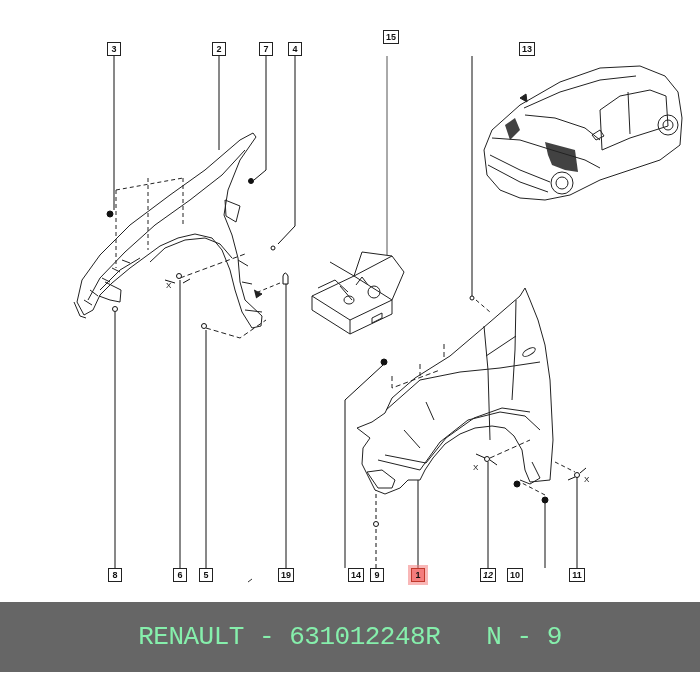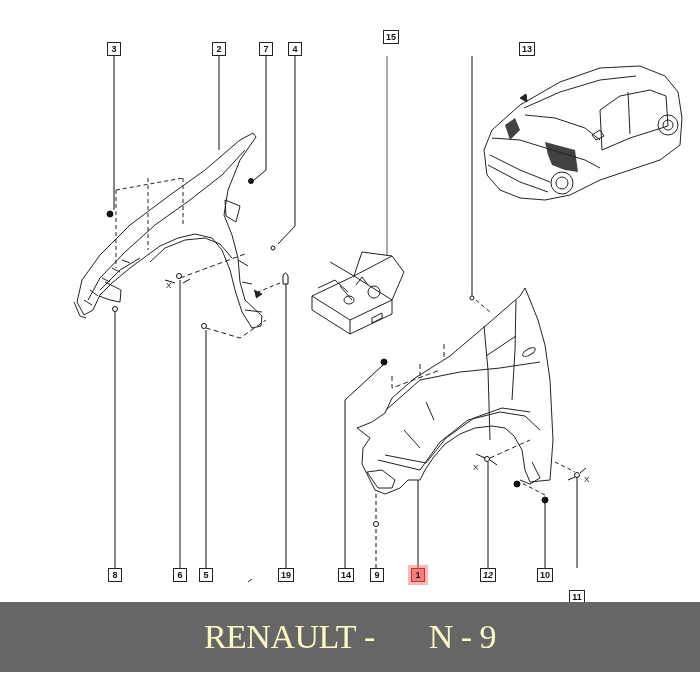--- a/index.html
+++ b/index.html
@@ -3,21 +3,21 @@
 <meta charset="utf-8">
 <style>
   html, body { margin:0; padding:0; }
   body { width:700px; height:700px; background:#ffffff; position:relative; overflow:hidden; font-family:"Liberation Sans", sans-serif; }
   #diagram { position:absolute; left:0; top:0; width:700px; height:600px; background:#fff; }
   #diagram svg { position:absolute; left:0; top:0; }
   .callout { position:absolute; width:12px; height:12px; border:1px solid #222; background:#fff; font-family:"Liberation Sans", sans-serif; font-size:9px; font-weight:bold; line-height:12px; text-align:center; color:#111; box-sizing:content-box; cursor:pointer; }
   .callout.wide { width:14px; }
   .callout.highlight { background:#f47c7c; border-color:#c0392b; box-shadow:0 0 0 3px rgba(244,124,124,0.55); }
   #footer { position:absolute; left:0; top:602px; width:700px; height:70px; background:#666666; display:flex; align-items:center; justify-content:center; }
-  #footer span { color:#fef9c3; font-family:Liberation Serif, serif; font-size:34px; letter-spacing:-0.5px; white-space:pre; }
+  #footer span { color:#86efac; font-family:Liberation Mono, monospace; font-size:26px; letter-spacing:-0.5px; white-space:pre; }
   #footer .gap { width:46px; display:inline-block; }
 </style>
 </head>
 <body>
 
 <div id="diagram">
   <svg width="700" height="600" viewBox="0 0 700 600">
     <g fill="none" stroke="#111" stroke-width="1">
 
       <line x1="114" y1="56" x2="114" y2="210"></line>
@@ -146,28 +146,29 @@
   <div class="callout" style="left:212px;top:42px;">2</div>
   <div class="callout" style="left:259px;top:42px;">7</div>
   <div class="callout" style="left:288px;top:42px;">4</div>
   <div class="callout wide" style="left:383px;top:30px;">15</div>
   <div class="callout wide" style="left:486px;top:42px;margin-left:33px;">13</div>
 
   <div class="callout" style="left:108px;top:568px;">8</div>
   <div class="callout" style="left:173px;top:568px;">6</div>
   <div class="callout" style="left:199px;top:568px;">5</div>
   <div class="callout wide" style="left:278px;top:568px;">19</div>
-  <div class="callout wide" style="left:338px;top:568px;">14</div>
+  <div class="callout wide" style="left:348px;top:568px;">14</div>
   <div class="callout" style="left:370px;top:568px;">9</div>
   <div class="callout highlight" style="left:411px;top:568px;">1</div>
   <div class="callout wide" style="left:480px;top:568px;font-style:italic;">12</div>
-  <div class="callout wide" style="left:537px;top:568px;">10</div>
-  <div class="callout wide" style="left:569px;top:568px;margin-top:22px;">11</div>
+  <div class="callout wide" style="left:507px;top:568px;">10</div>
+  <div class="callout wide" style="left:569px;top:568px;">11</div>
 </div>
 
 <div id="footer">
   <span>RENAULT</span>
   <span> </span>
   <span>-</span>
   <span> </span>
+  <span>631012248R</span>
   <span class="gap"></span>
   <span>N - 9</span>
 </div>
 
 </body></html>

